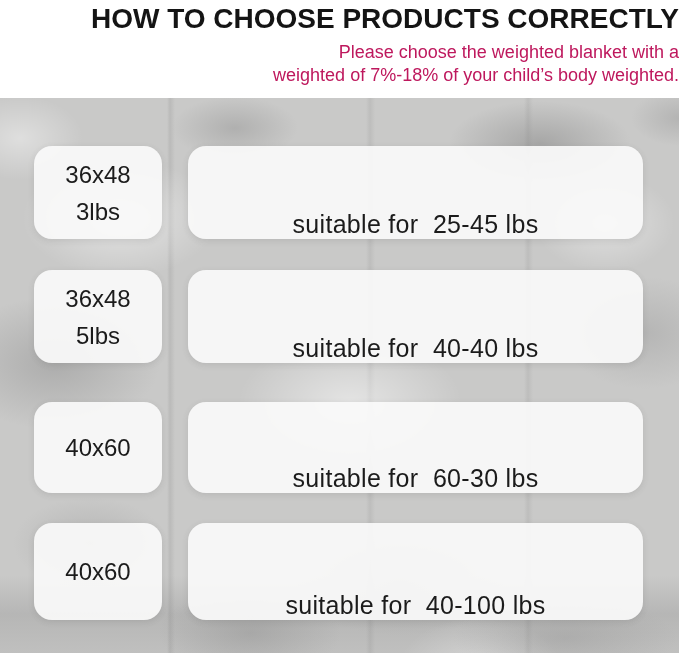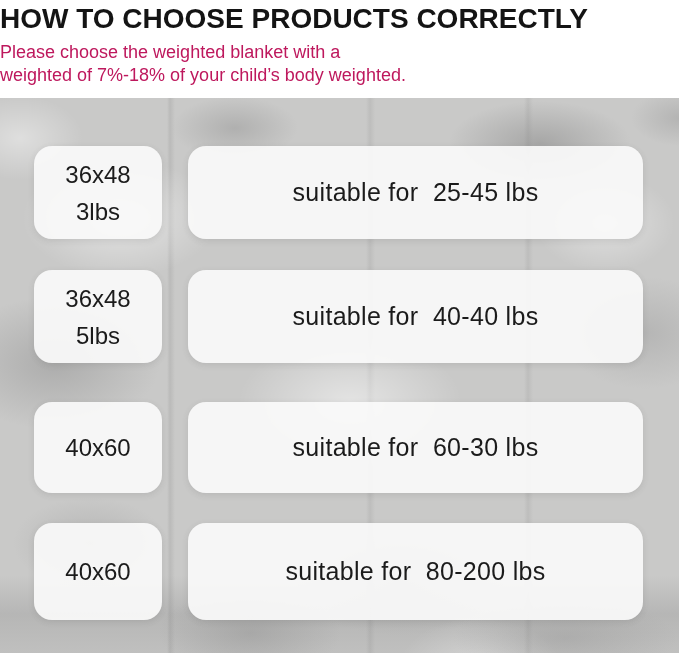--- a/index.html
+++ b/index.html
@@ -12,21 +12,21 @@
     font-family: "Liberation Sans", sans-serif;
     color: #1b1b1b;
   }
 
   
   .header {
     position: absolute;
     top: 0; left: 0;
     width: 679px; height: 98px;
     background: #ffffff;
-    text-align: left;
+    text-align: right;
   }
   .title {
     margin: 0;
     padding-top: 3px;
     font-size: 28px;
     font-weight: bold;
     letter-spacing: 0px;
     color: #141414;
     white-space: nowrap;
   }
@@ -81,21 +81,21 @@
     top: 0; height: 100%;
     background: rgba(250,250,250,0.92);
     border-radius: 18px;
     box-shadow: 0 2px 6px rgba(80,80,80,0.14);
     display: flex;
     flex-direction: column;
     align-items: center;
     justify-content: center;
   }
   .size-card { left: 34px; width: 128px; }
-  .suit-card { left: 188px; width: 455px; }
+  .suit-card { left: 188px; width: 455px; justify-content: flex-end; }
 
   .size-line {
     font-size: 24px;
     line-height: 37px;
     color: #1b1b1b;
     white-space: pre;
   }
   .suit-line {
     font-size: 25px;
     letter-spacing: 0.3px;
@@ -145,18 +145,18 @@
       <div class="card suit-card">
         <div class="suit-line">suitable for  60-30 lbs</div>
       </div>
     </div>
 
     <div class="row row-4">
       <div class="card size-card">
         <div class="size-line">40x60</div>
       </div>
       <div class="card suit-card">
-        <div class="suit-line">suitable for  80-200 lbs</div>
+        <div class="suit-line">suitable for  40-100 lbs</div>
       </div>
     </div>
 
   </div>
 </div>
 
 </body></html>

